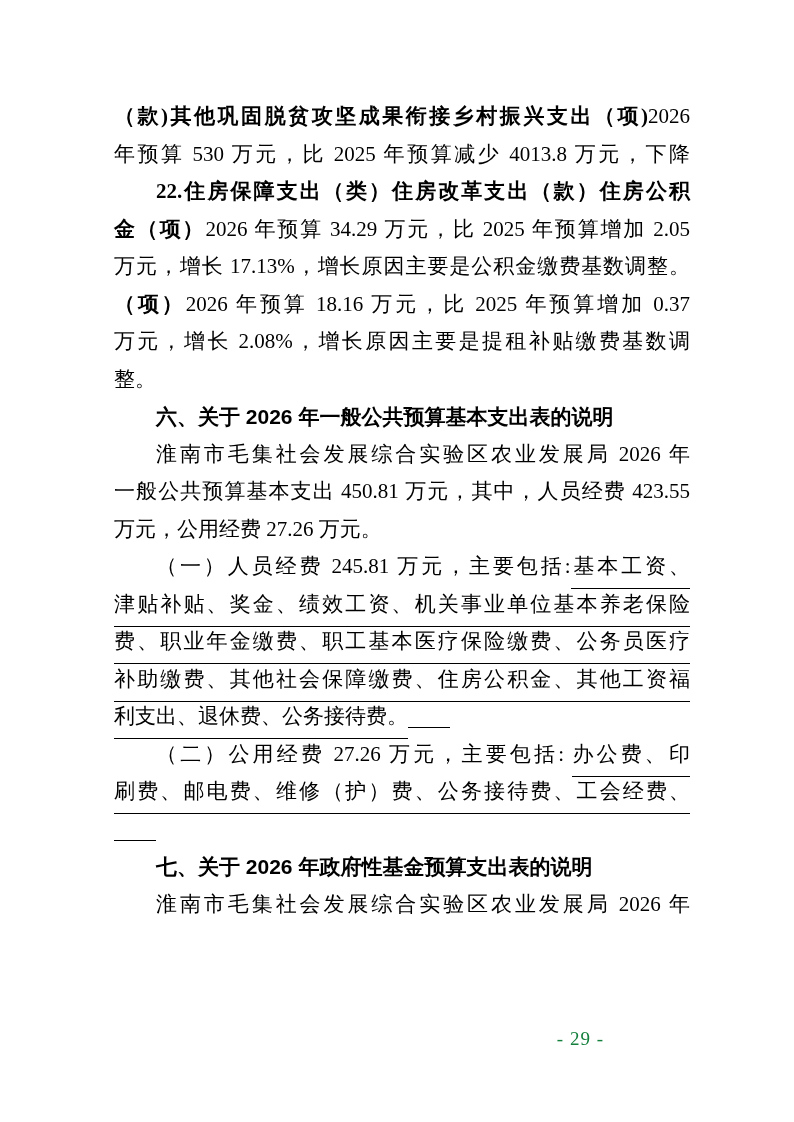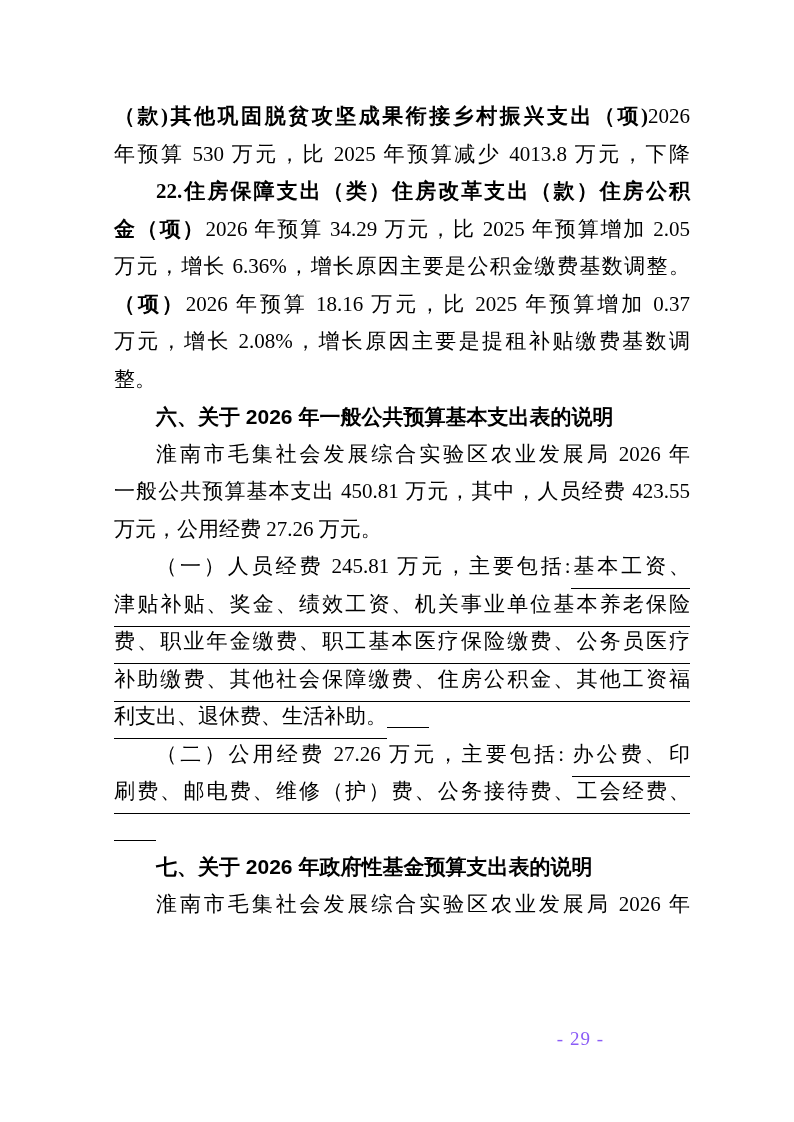--- a/index.html
+++ b/index.html
@@ -51,56 +51,56 @@
     border-bottom: 1.6px solid #000000;
   }
   .footer {
     position: absolute;
     top: 1028px;
     right: 112px;
     font-size: 19px;
     line-height: 22px;
     letter-spacing: 1px;
     font-family: "Liberation Serif", "DejaVu Serif", serif;
-    color: #8b5cf6;
+    color: #15803d;
   }
 </style>
 </head>
 <body>
 
 <div class="page">
   <div class="content">
       <div class="para">
         <div class="line fill"><span class="b">（款)其他巩固脱贫攻坚成果衔接乡村振兴支出（项)</span><span>2026</span></div>
         <div class="line fill"><span>年预算 530 万元，比 2025 年预算减少 4013.8 万元，下降</span></div>
       </div>
       <div class="para">
         <div class="line fill indent"><span class="b">22.住房保障支出（类）住房改革支出（款）住房公积</span></div>
         <div class="line fill"><span class="b">金（项）</span><span>2026 年预算 34.29 万元，比 2025 年预算增加 2.05</span></div>
-        <div class="line fill"><span>万元，增长 6.36%，增长原因主要是公积金缴费基数调整。</span></div>
+        <div class="line fill"><span>万元，增长 17.13%，增长原因主要是公积金缴费基数调整。</span></div>
       </div>
       <div class="para">
         <div class="line fill"><span class="b">（项）</span><span>2026 年预算 18.16 万元，比 2025 年预算增加 0.37</span></div>
         <div class="line fill"><span>万元，增长 2.08%，增长原因主要是提租补贴缴费基数调</span></div>
         <div class="line"><span>整。</span></div>
       </div>
       <div class="para heading">
         <div class="line indent"><span class="b">六、关于 2026 年一般公共预算基本支出表的说明</span></div>
       </div>
       <div class="para">
         <div class="line fill indent"><span>淮南市毛集社会发展综合实验区农业发展局 2026 年</span></div>
         <div class="line fill"><span>一般公共预算基本支出 450.81 万元，其中，人员经费 423.55</span></div>
         <div class="line"><span>万元，公用经费 27.26 万元。</span></div>
       </div>
       <div class="para">
         <div class="line fill indent"><span>（一）人员经费 245.81 万元，主要包括:</span><span class="u">基本工资、</span></div>
         <div class="line fill"><span class="u">津贴补贴、奖金、绩效工资、机关事业单位基本养老保险</span></div>
         <div class="line fill"><span class="u">费、职业年金缴费、职工基本医疗保险缴费、公务员医疗</span></div>
         <div class="line fill"><span class="u">补助缴费、其他社会保障缴费、住房公积金、其他工资福</span></div>
-        <div class="line"><span class="u">利支出、退休费、生活补助。</span><span class="tail"></span></div>
+        <div class="line"><span class="u">利支出、退休费、公务接待费。</span><span class="tail"></span></div>
       </div>
       <div class="para">
         <div class="line fill indent"><span>（二）公用经费 27.26 万元，主要包括: </span><span class="u">办公费、印</span></div>
         <div class="line fill"><span class="u">刷费、邮电费、维修（护）费、公务接待费、工会经费、</span></div>
         <div class="line"><span class="tail"></span></div>
       </div>
       <div class="para heading">
         <div class="line indent"><span class="b">七、关于 2026 年政府性基金预算支出表的说明</span></div>
       </div>
       <div class="para">

